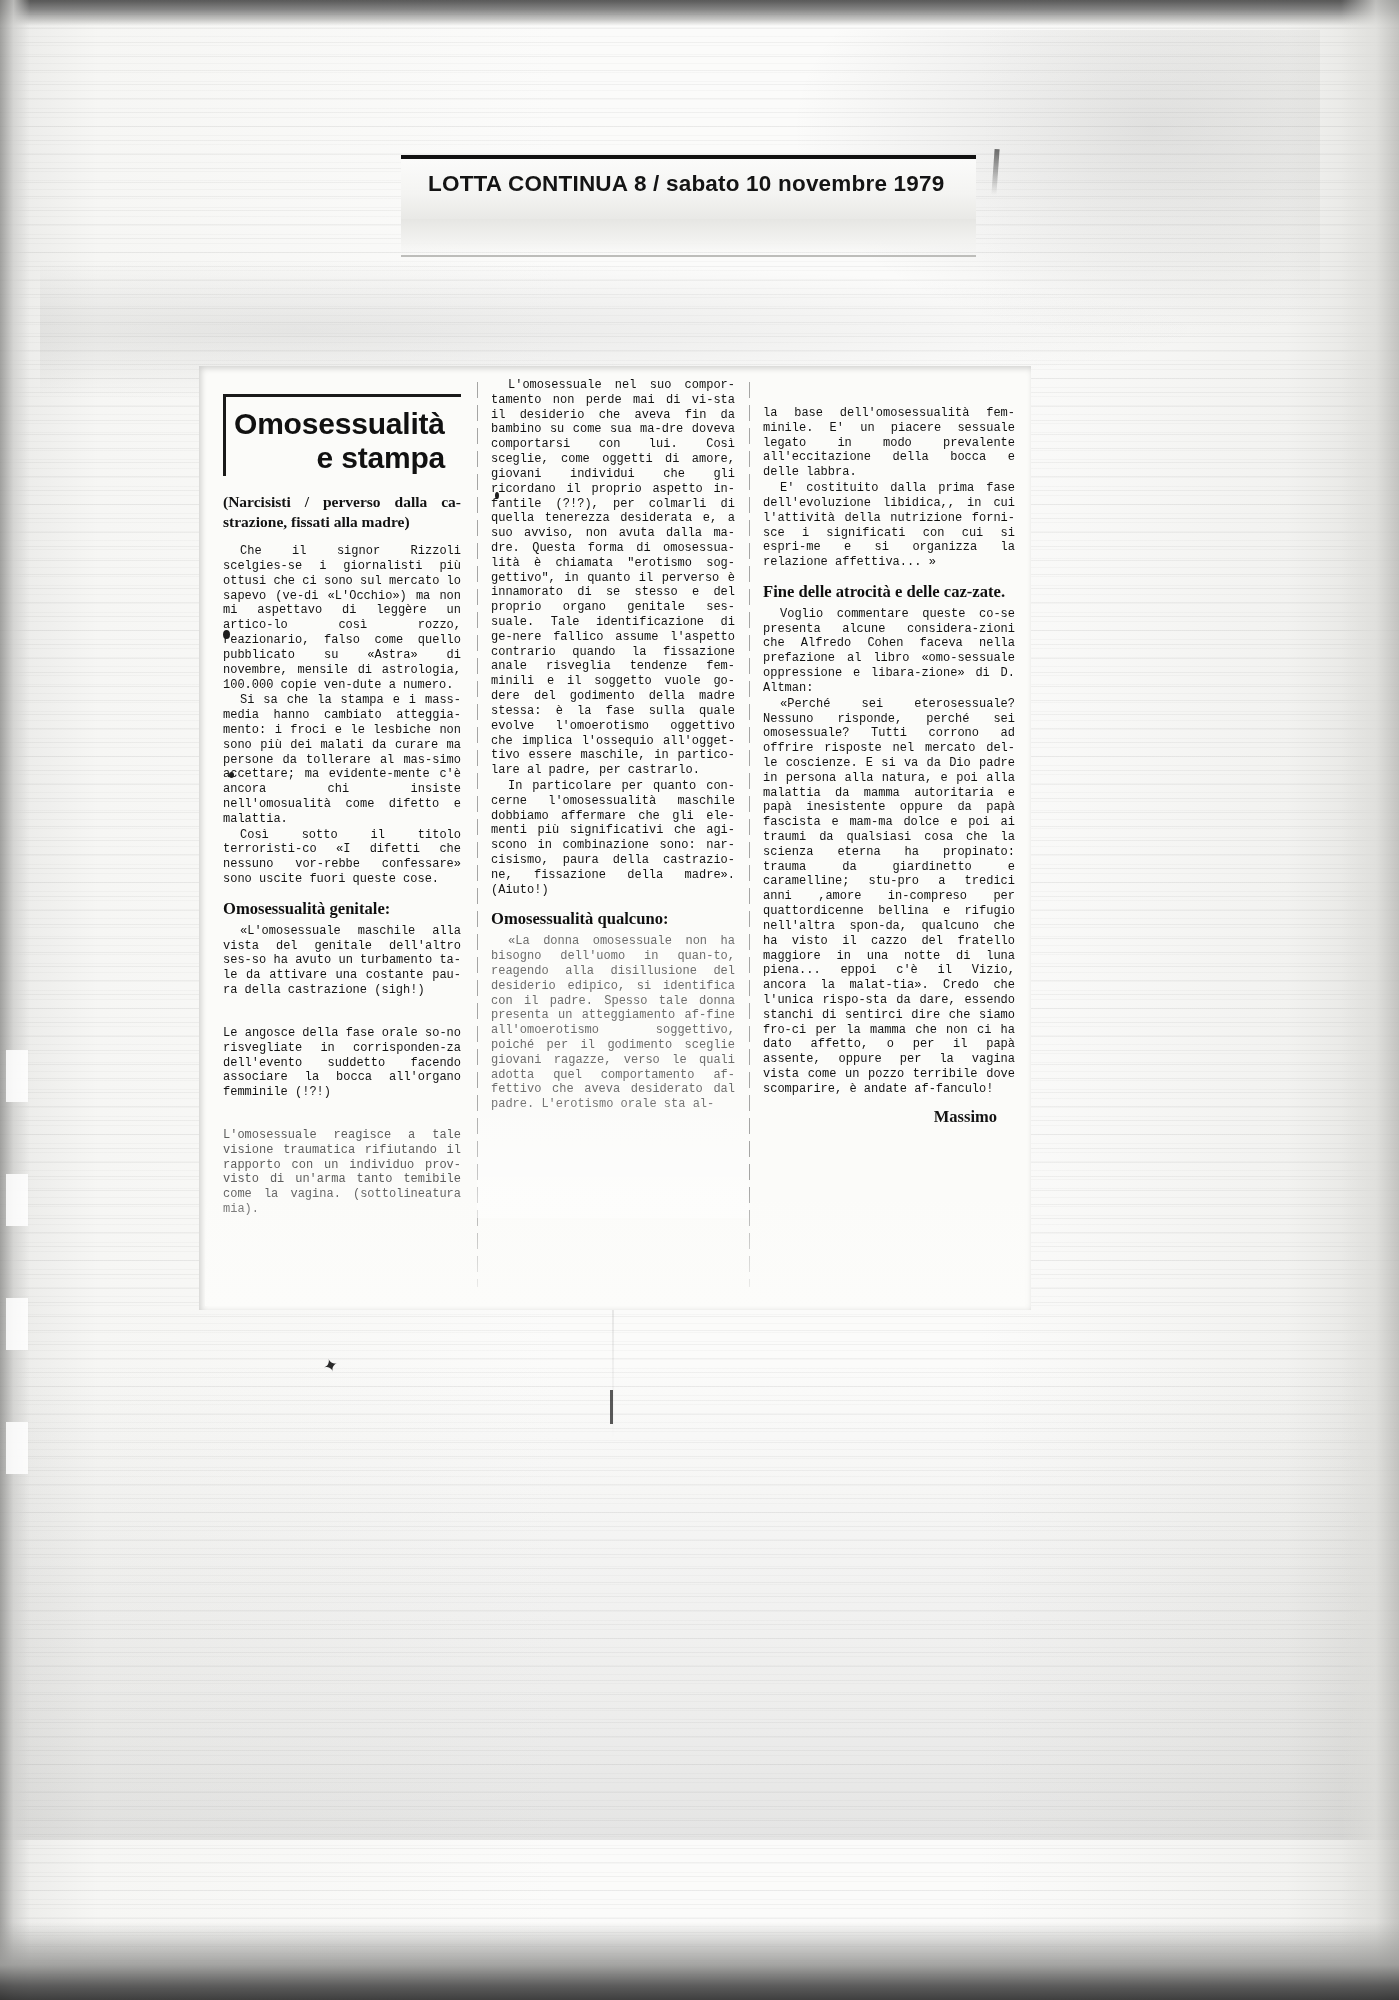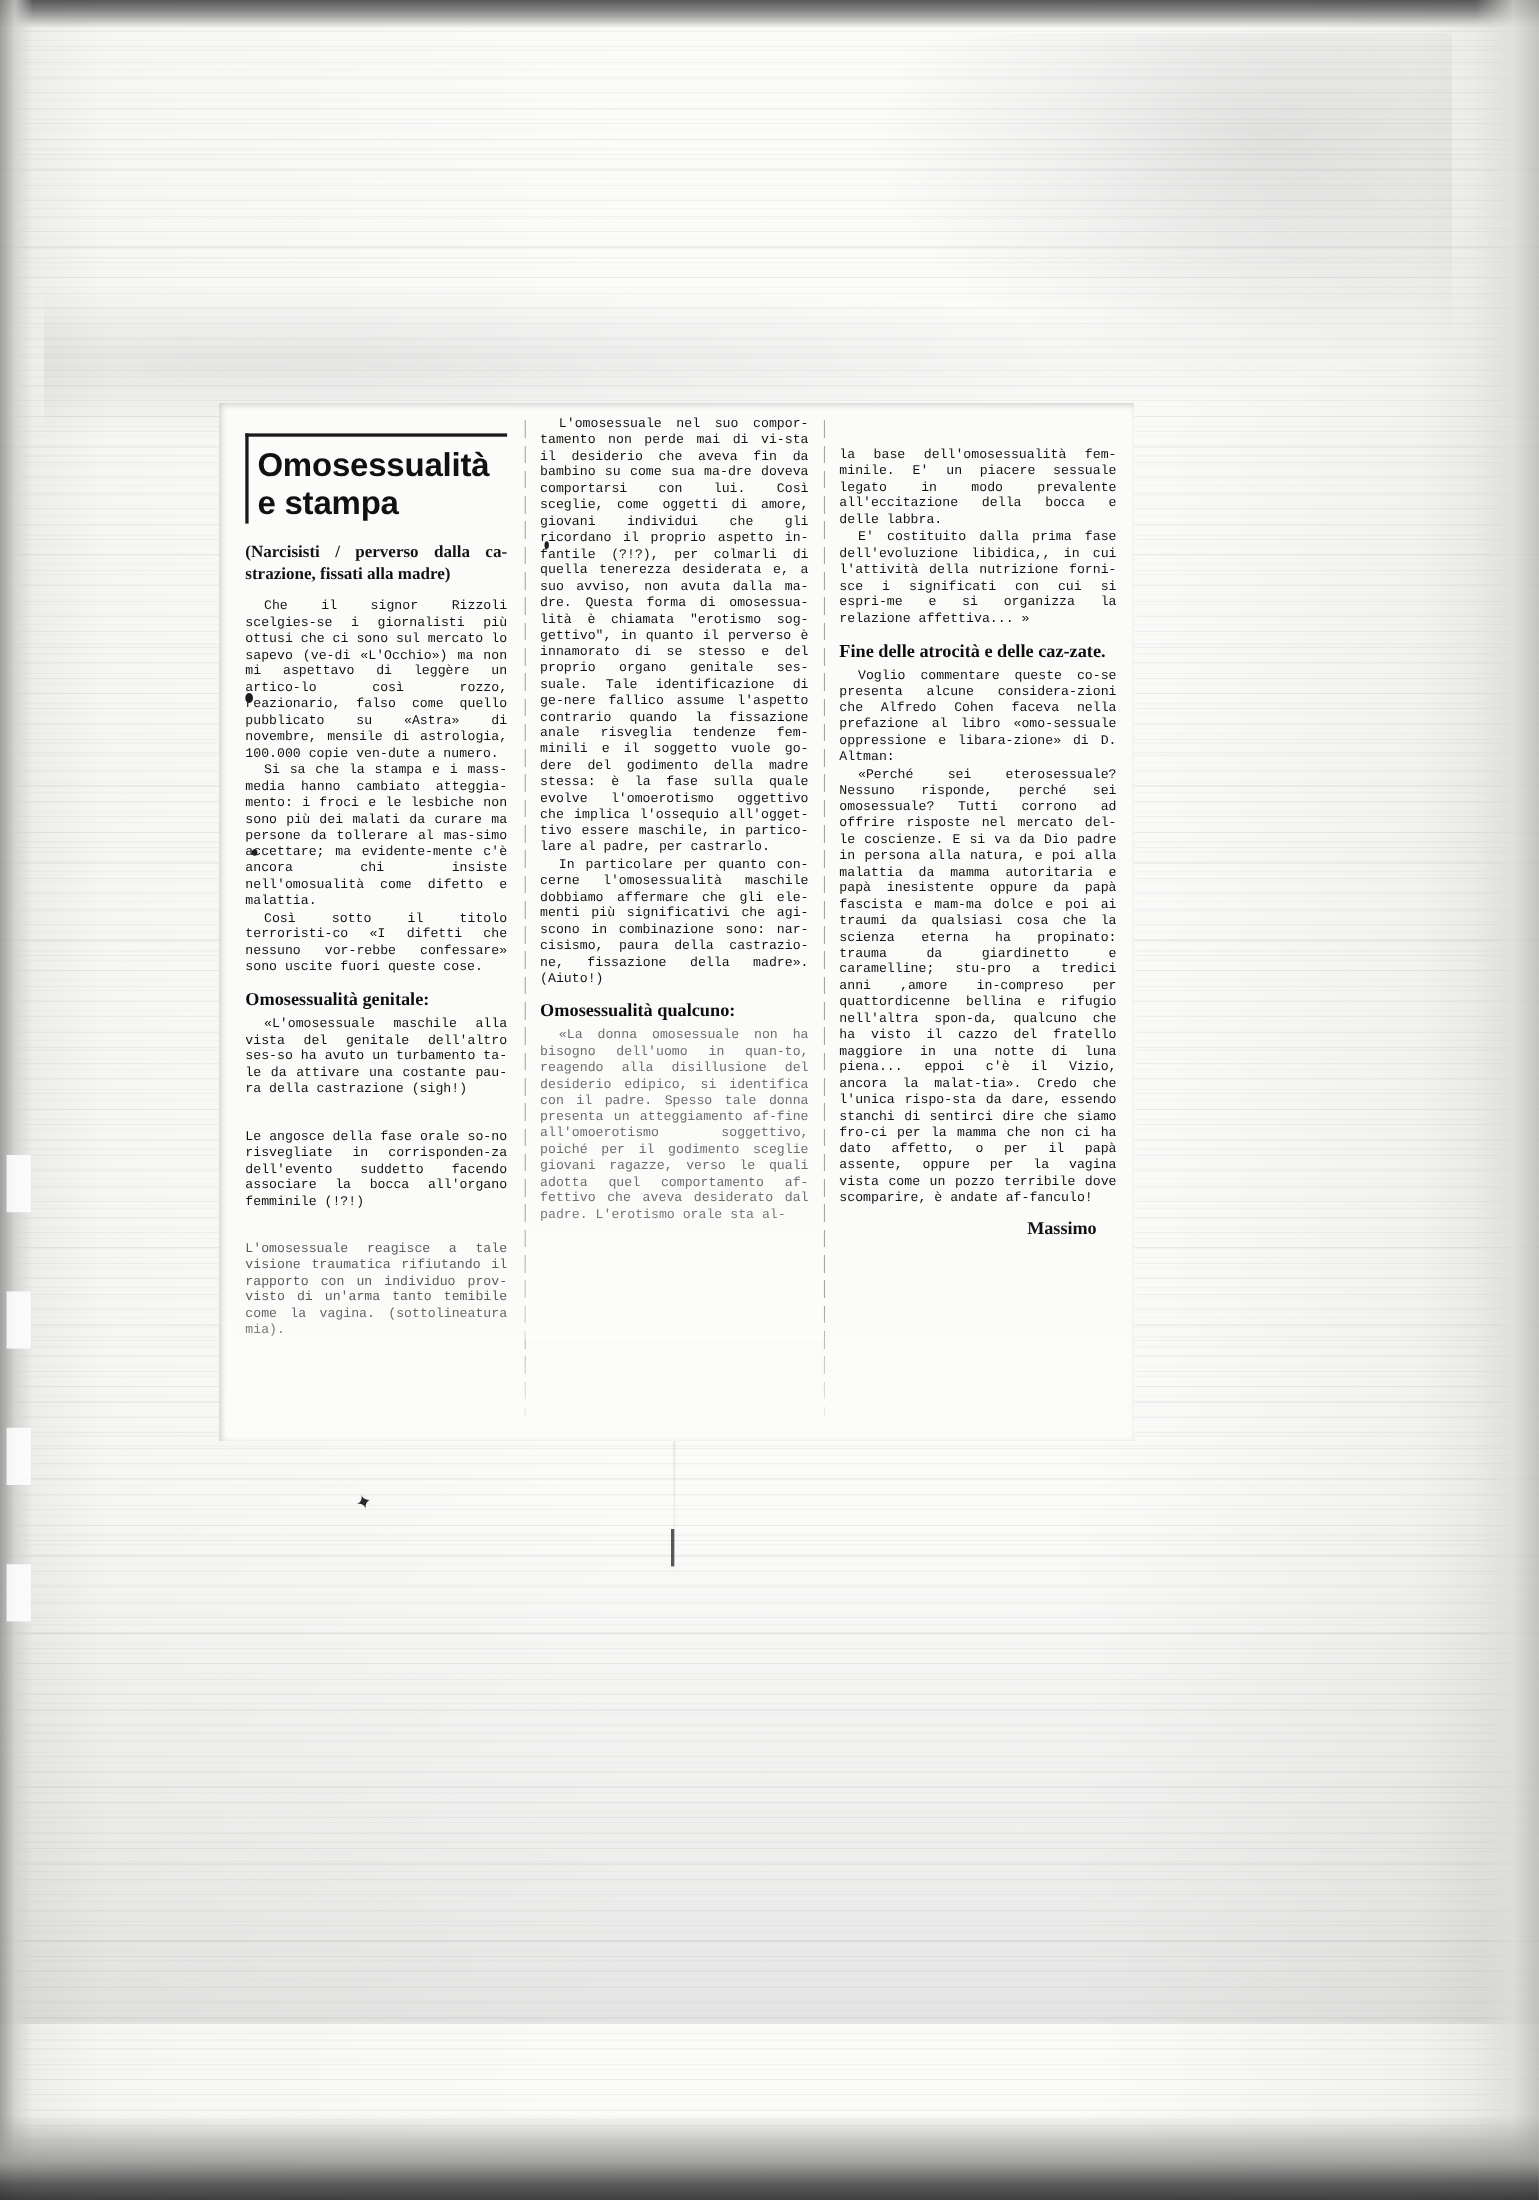--- a/index.html
+++ b/index.html
@@ -204,21 +204,21 @@
   .headline {
     font-family: "Liberation Sans", sans-serif;
     font-weight: bold;
     font-size: 30px;
     line-height: 1.12;
     color: #111;
     letter-spacing: -.2px;
   }
   .headline .l2 {
     display: block;
-    text-align: left;
+    text-align: right;
     padding-right: 16px;
   }
 
   .kicker {
     font-family: "Liberation Serif", serif;
     font-weight: bold;
     font-size: 15.5px;
     line-height: 1.26;
     color: #131313;
     margin: 0 0 13px 0;
@@ -319,20 +319,25 @@
   <div class="vert-crease"></div>
   <div class="tick-mark"></div>
 
   <div class="margin-blocks">
     <i></i>
       <i></i>
       <i></i>
       <i></i>
   </div>
 
+  <div id="masthead">
+    <div class="mh-inner">LOTTA CONTINUA 8 / sabato 10 novembre 1979</div>
+    <div class="mh-tail"></div>
+    <div class="mh-spot"></div>
+  </div>
 
   <div id="clipping">
     <div class="clip-shadow"></div>
 
     <div class="col-rule rule-1"></div>
     <div class="col-rule rule-2"></div>
 
     <div class="columns">
 
       <div class="col col-1">

